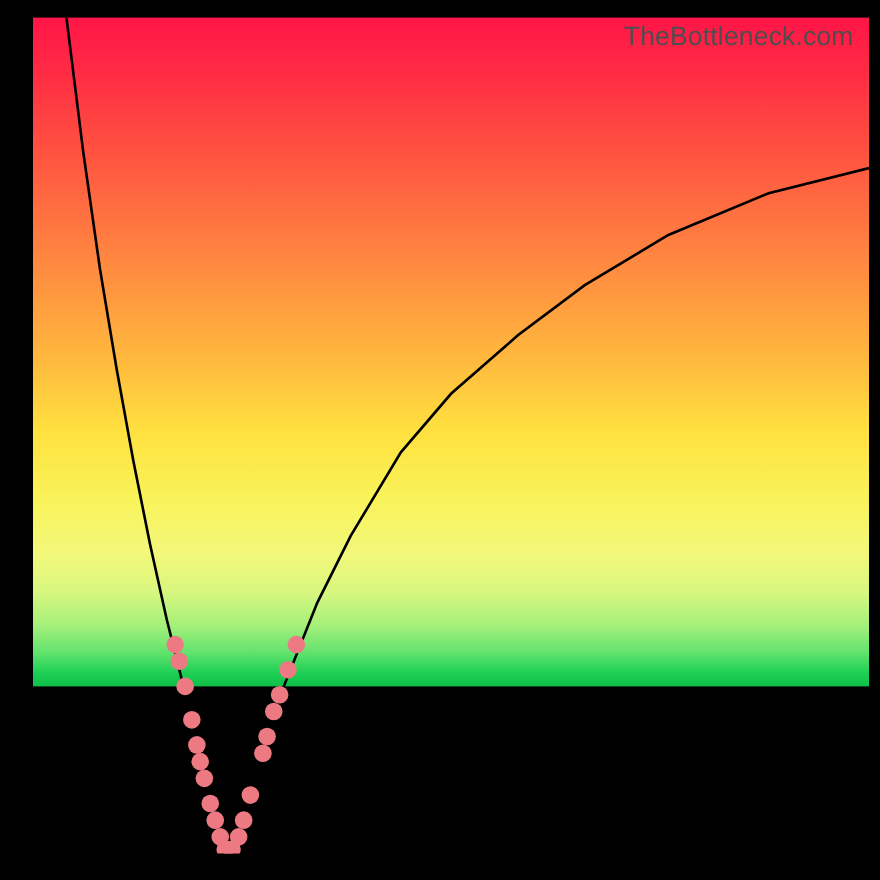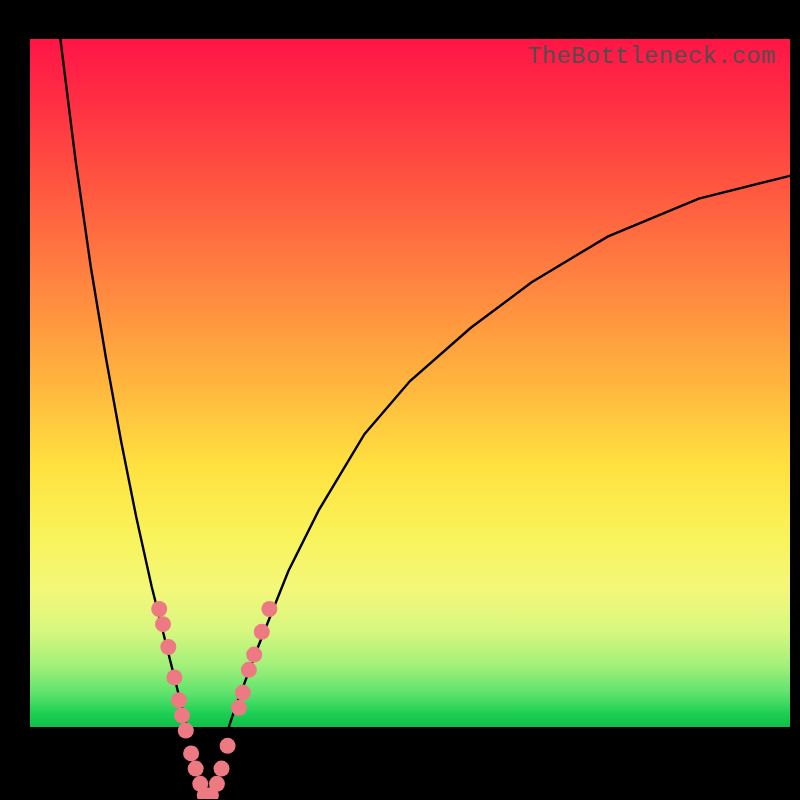--- a/index.html
+++ b/index.html
@@ -13,40 +13,39 @@
   }
   .frame {
     position: absolute;
     left: 0; top: 0;
     width: 800px; height: 800px;
     background: #000;
   }
   .plot {
     position: absolute;
     left: 30px;
-    top: 39px;
+    top: 16px;
     width: 760px;
-    height: 688px;
+    height: 608px;
     
     background: linear-gradient(to bottom,
       #ff1547 0%,
       #ff2b44 8%,
       #ff5240 20%,
       #ff8340 35%,
       #ffb53e 50%,
       #ffe13f 62%,
       #f9f35a 72%,
       #f3f87a 80%,
       #d7f77f 86%,
       #a3f07a 91%,
       #60e36e 95%,
       #1ecf54 98%,
       #0fbf48 100%
     );
-    font-family: Liberation Mono, monospace;
   }
   .watermark {
     position: absolute;
     top: 4px;
     right: 14px;
     color: #4e4e4e;
     font-size: 24px;
     font-weight: 500;
     letter-spacing: 0.2px;
     user-select: none;

